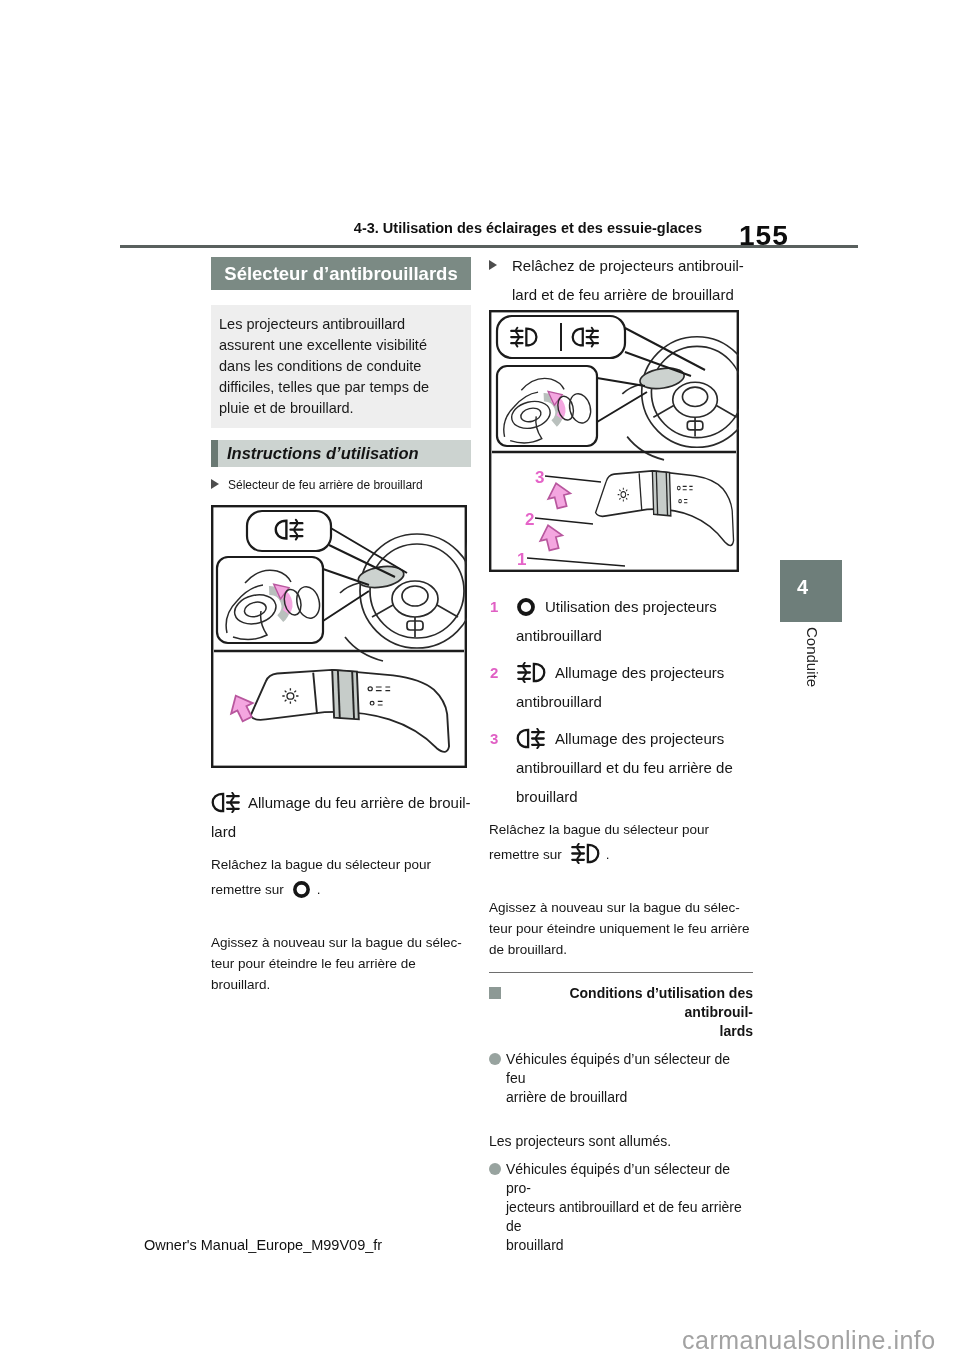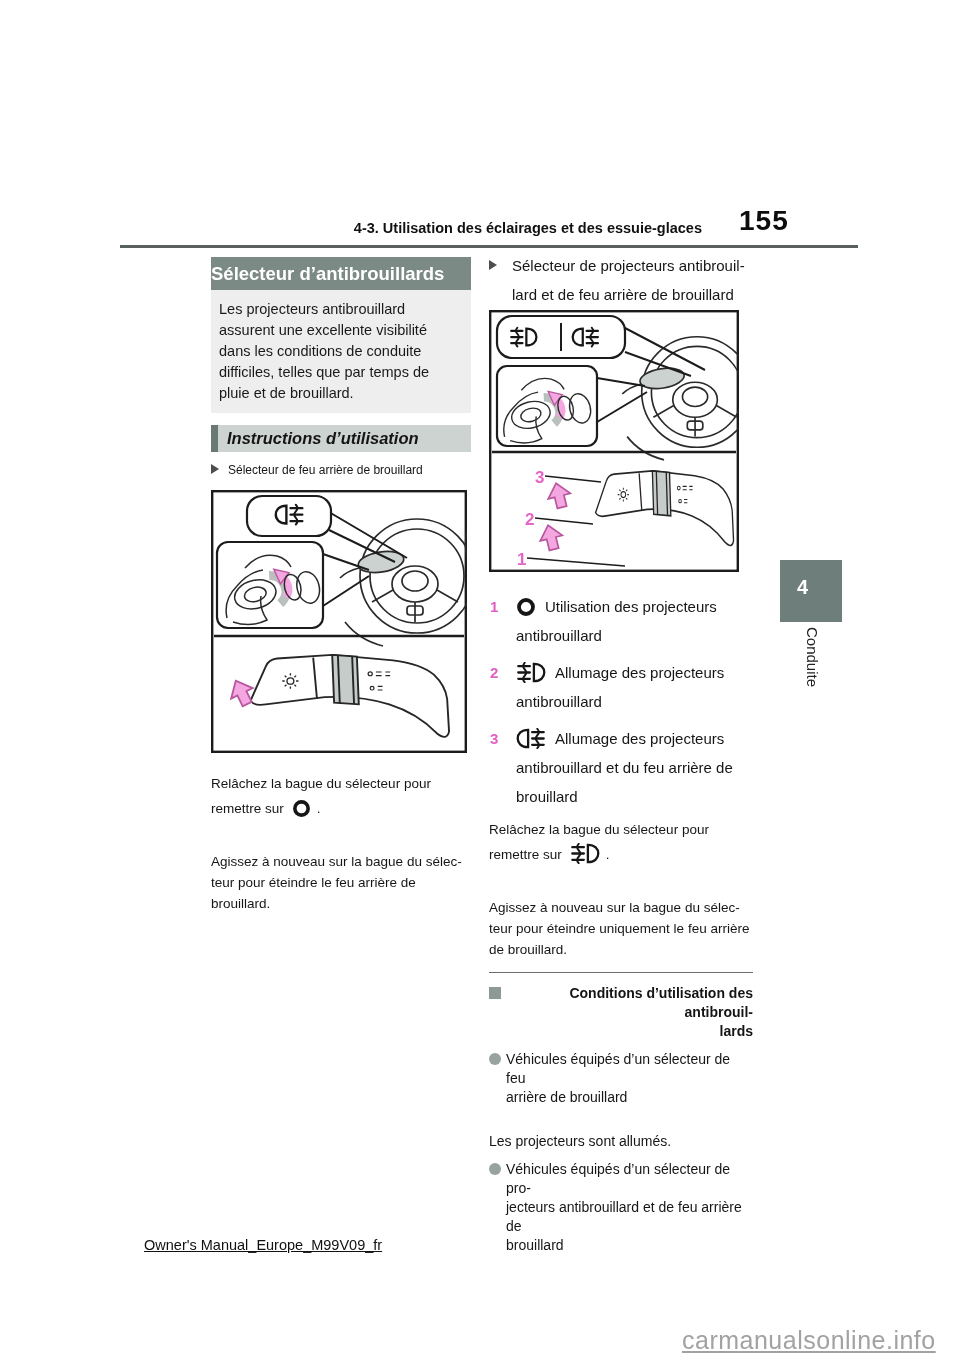--- a/index.html
+++ b/index.html
@@ -2,27 +2,27 @@
 <html><head>
 <meta charset="utf-8">
 <style>
   html,body{margin:0;padding:0;background:#fff;}
   .page{position:relative;width:956px;height:1358px;background:#ffffff;overflow:hidden;
         font-family:"Liberation Sans",sans-serif;color:#161616;}
   .ml{white-space:pre-line;}
   
   .header-title{position:absolute;top:220px;left:0;width:702px;text-align:right;
                 font-size:14.5px;font-weight:bold;color:#111;}
-  .page-num{position:absolute;top:205px;left:739px;font-size:28px;font-weight:900;color:#0d0d0d;letter-spacing:1px;}
+  .page-num{position:absolute;top:220px;left:739px;font-size:28px;font-weight:900;color:#0d0d0d;letter-spacing:1px;}
   .header-rule{position:absolute;top:245px;left:120px;width:738px;height:3px;background:#59605e;}
   
   .col-left{position:absolute;left:211px;top:257px;width:260px;}
   .col-right{position:absolute;left:489px;top:251px;width:264px;}
   .title-box{height:33px;background:#7b8a84;color:#fff;font-weight:bold;font-size:18.5px;
-             line-height:33px;}
+             text-align:center;line-height:33px;margin-bottom:15px;}
   .desc-box{background:#eeeeee;padding:9px 8px;font-weight:normal;font-size:14.5px;line-height:21px;margin-bottom:12px;color:#191919;}
   .sec-header{background:#ccd3d0;border-left:7px solid #6a7973;font-weight:bold;font-size:16.5px;
               line-height:27px;padding-left:9px;margin-bottom:11px;color:#141414;font-style:italic;}
   .bullet-line{font-size:12px;margin-bottom:13px;}
   .tri{display:inline-block;width:0;height:0;border-left:8px solid #4d4d4d;
        border-top:5.5px solid transparent;border-bottom:5.5px solid transparent;margin-right:9px;}
   .figure{line-height:0;margin-bottom:20px;}
   .lamp-line{font-size:15px;line-height:29px;margin-bottom:8px;}
   .lamp-line svg{vertical-align:-5px;margin-right:7px;}
   .para{font-size:13.5px;line-height:21px;}
@@ -39,22 +39,22 @@
   .note-title{position:relative;padding-left:20px;font-weight:bold;font-size:14px;line-height:19px;margin-bottom:9px;color:#141414;text-align:right;}
   .sq{position:absolute;left:0;top:3px;width:12px;height:12px;background:#8d9995;}
   .note-bullet{position:relative;padding-left:17px;font-size:14px;line-height:19px;margin-bottom:9px;}
   .dot{position:absolute;left:0;top:3px;width:12px;height:12px;border-radius:50%;background:#98a39f;}
   .note-plain{font-size:14px;margin:26px 0 11px 0;}
   
   .tab{position:absolute;left:780px;top:560px;width:62px;height:62px;background:#6e7e7a;}
   .tab-num{position:absolute;left:17px;top:16px;color:#fff;font-size:20px;font-weight:bold;}
   .tab-label{position:absolute;left:804px;top:627px;writing-mode:vertical-rl;font-size:15px;color:#222;}
   
-  .footer{position:absolute;left:144px;top:1237px;font-size:14.5px;color:#111;text-decoration:underline;}
-  .watermark{position:absolute;left:682px;top:1326px;font-size:25px;color:#a2a2a2;letter-spacing:0.5px;text-decoration:underline;}
+  .footer{position:absolute;left:144px;top:1237px;font-size:14.5px;color:#111;}
+  .watermark{position:absolute;left:682px;top:1326px;font-size:25px;color:#a2a2a2;letter-spacing:0.5px;}
   .figure svg text{font-family:"Liberation Sans",sans-serif;}
 </style>
 </head>
 <body>
 
 <svg width="0" height="0" style="position:absolute" aria-hidden="true">
   <defs>
     <g id="rf" stroke="#161616" fill="none" stroke-width="2" stroke-linecap="round">
       <path d="M10.5 1.5 C4.5 1.5 1.5 5 1.5 9 C1.5 13 4.5 16.5 10.5 16.5 Z"></path>
       <path d="M14 3.5 H24 M14 9 H24 M14 14.5 H24"></path>
@@ -145,33 +145,39 @@
           <use href="#handg" transform="translate(10 54)"></use>
         </g>
         <line x1="3" y1="146" x2="253" y2="146" stroke="#1c1c1c" stroke-width="2.4"></line>
         <g>
           <use href="#stalkg" transform="translate(30 164) scale(0.95 0.9)"></use>
         </g>
         <use href="#parrow" transform="translate(14 196) rotate(-26)" fill="#f4a6e0" stroke="#b8579e" stroke-width="1.8"></use>
       </svg>
     </div>
 
+    <div class="lamp-line">
+      <svg width="30" height="21" viewBox="0 0 26 18">
+          <use href="#rf"></use>
+        </svg><span class="ml">Allumage du feu arrière de brouil-
+lard</span>
+    </div>
     <div class="para">Relâchez la bague du sélecteur pour</div>
     <div class="para iconline">
       <span>remettre sur</span><svg width="19" height="19" viewBox="0 0 18 18">
           <use href="#offc"></use>
         </svg><span>.</span>
     </div>
     <div class="para ml again">Agissez à nouveau sur la bague du sélec-
 teur pour éteindre le feu arrière de brouillard.</div>
   </div>
 
   <div class="col-right">
     <div class="bullet-item">
-      <span class="tri"></span><span class="ml">Sélecteur de projecteurs antibrouil-
+      <span class="tri"></span><span class="ml">Relâchez de projecteurs antibrouil-
 lard et de feu arrière de brouillard</span>
     </div>
 
     <div class="figure">
       <svg width="250" height="262" viewBox="0 0 250 262">
         <rect x="1.2" y="1.2" width="247.6" height="259.6" fill="#fff" stroke="#1c1c1c" stroke-width="2.4"></rect>
         <g>
           <use href="#wheelg" transform="translate(208 82) scale(0.97)"></use>
         </g>
         <path d="M136 18 L216 60 M136 42 L202 66" stroke="#1c1c1c" stroke-width="2"></path>

